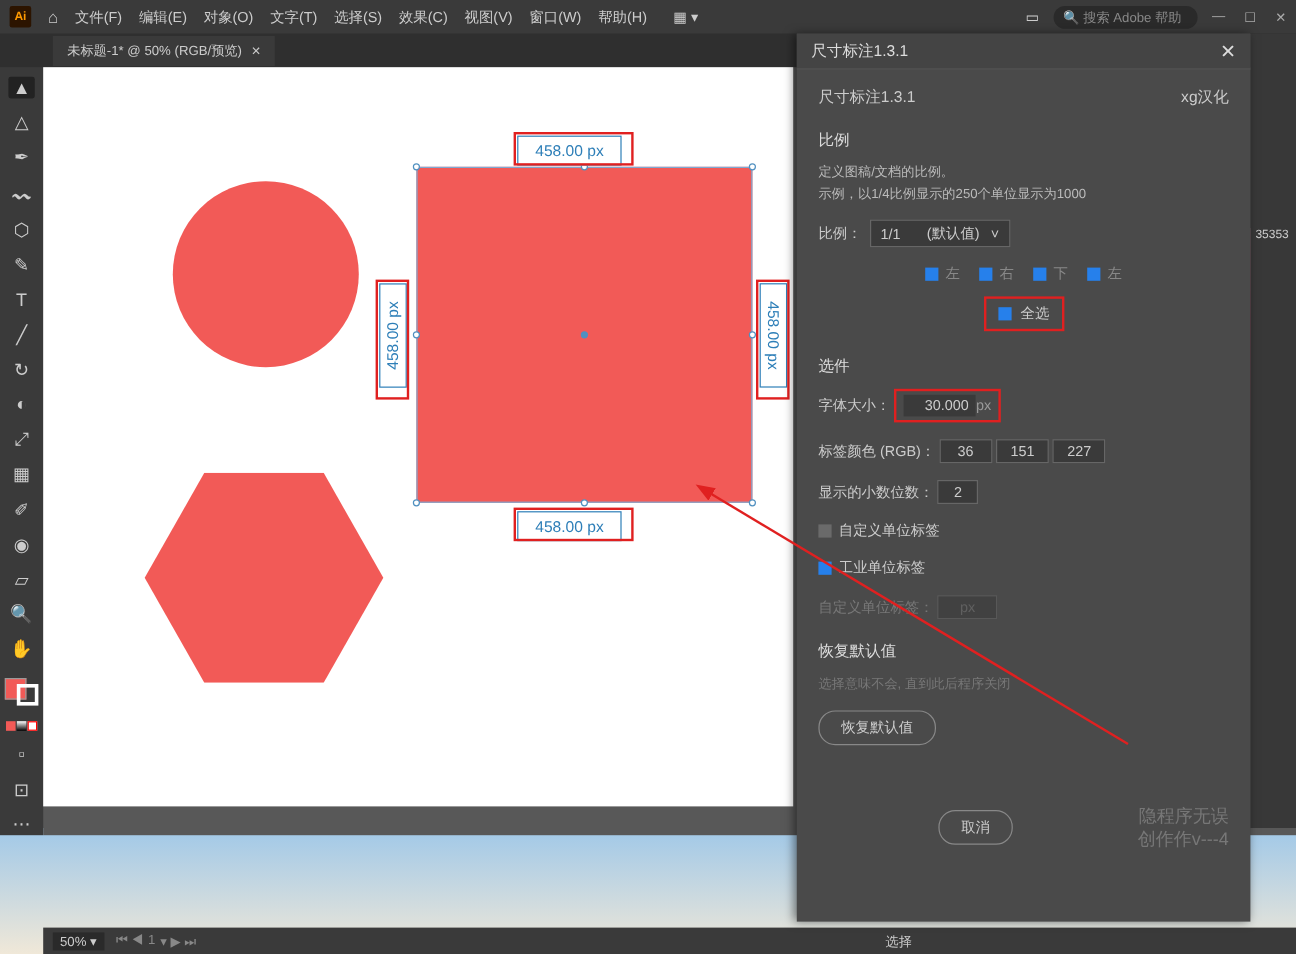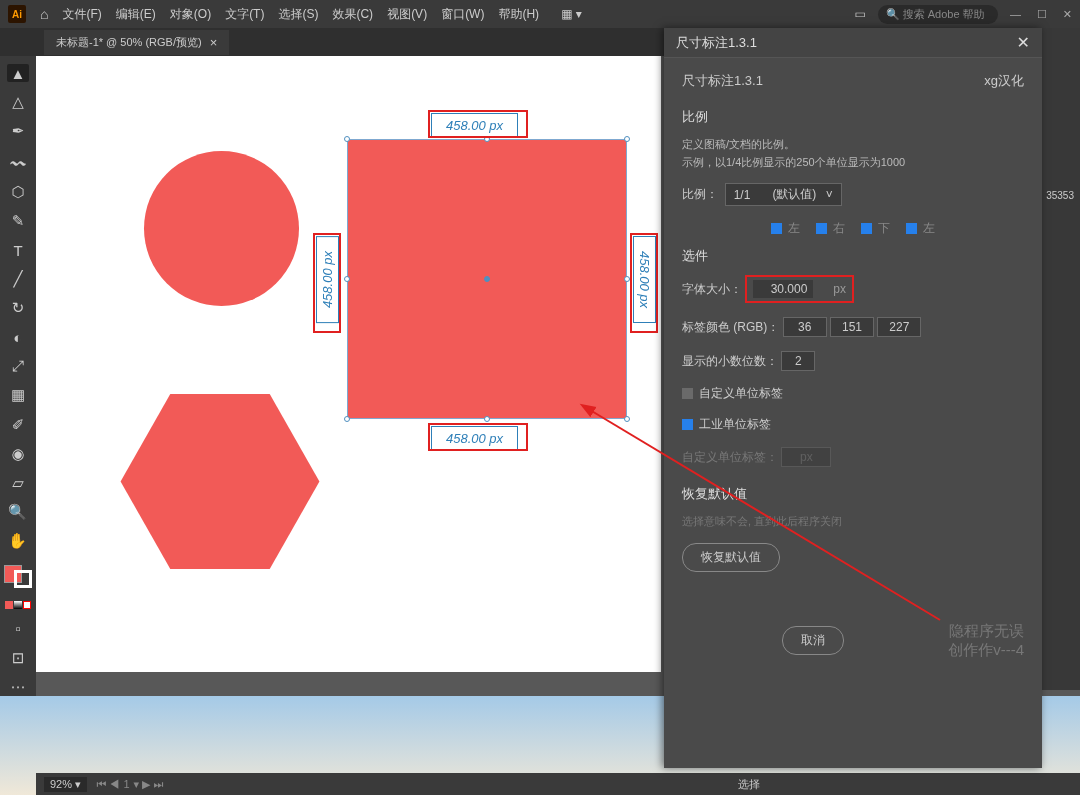--- a/index.html
+++ b/index.html
@@ -22,21 +22,21 @@
 .stroke-sw { position: absolute; width: 18px; height: 18px; border: 3px solid #fff; background: transparent; bottom: 0; right: 0; }
 .color-modes { display: flex; gap: 1px; margin-top: 2px; }
 .color-modes div { width: 8px; height: 8px; }
 .canvas-wrap { flex: 1; background: #585858; position: relative; }
 .canvas { position: absolute; left: 0; top: 0; width: 625px; height: 616px; background: #fff; }
 .circle-shape { position: absolute; left: 108px; top: 95px; width: 155px; height: 155px; border-radius: 50%; background: #f25a57; }
 .hex-shape { position: absolute; left: 84px; top: 338px; width: 200px; height: 175px; }
 .hex-svg { width: 100%; height: 100%; }
 .rect-shape { position: absolute; left: 311px; top: 83px; width: 280px; height: 280px; background: #f25a57; border: 1px solid #7fa8d0; }
 .sel-handle { position: absolute; width: 6px; height: 6px; background: #fff; border: 1px solid #5090c0; border-radius: 50%; }
-.dim-label { position: absolute; border: 1px solid #2e7fb8; background: #fff; color: #2e7fb8; font-size: 13px; padding: 4px 14px; font-style: italic; }
+.dim-label { position: absolute; border: 1px solid #2e7fb8; background: #fff; color: #2e7fb8; font-size: 13px; padding: 4px 14px; }
 .dim-label.vert { writing-mode: vertical-rl; padding: 14px 3px; }
 .highlight-box { position: absolute; border: 2px solid #e02020; pointer-events: none; }
 .canvas-bottom { position: absolute; bottom: 0; left: 36px; right: 0; height: 22px; background: #3a3a3a; display: flex; align-items: center; gap: 10px; font-size: 11px; color: #ccc; padding-left: 8px; }
 .zoom-sel { background: #2a2a2a; padding: 1px 6px; }
 .nav-arrows { display: flex; gap: 4px; color: #888; }
 .sel-label { margin-left: auto; margin-right: 320px; }
 .panel { position: absolute; right: 38px; top: 28px; width: 378px; height: 740px; background: #4a4a4a; box-shadow: -2px 0 8px rgba(0,0,0,0.5); z-index: 10; }
 .panel-header { height: 30px; display: flex; align-items: center; justify-content: space-between; padding: 0 12px; font-size: 13px; color: #ddd; border-bottom: 1px solid #555; background: #444; }
 .panel-close { font-size: 16px; cursor: pointer; }
 .panel-body { padding: 14px 18px; font-size: 12px; color: #ccc; }
@@ -44,21 +44,21 @@
 .panel-title-row { display: flex; justify-content: space-between; margin-bottom: 18px; font-size: 13px; }
 .section-h { color: #ddd; font-size: 13px; margin-bottom: 10px; margin-top: 8px; font-family: Liberation Mono, monospace; }
 .desc { color: #bbb; font-size: 11px; line-height: 1.6; margin-bottom: 12px; }
 .dropdown { background: #3a3a3a; border: 1px solid #666; padding: 2px 8px; font-size: 12px; color: #ccc; display: inline-flex; align-items: center; gap: 6px; }
 .chk-row { display: flex; gap: 16px; margin-bottom: 10px; color: #888; font-size: 12px; justify-content: center; }
 .chk { width: 11px; height: 11px; background: #6a6a6a; display: inline-block; vertical-align: middle; margin-right: 3px; }
 .chk.on { background: #2680eb; }
 .chk-label { display: inline-flex; align-items: center; gap: 3px; }
 .allsel-box { border: 2px solid #e02020; padding: 4px 10px; display: inline-flex; align-items: center; gap: 5px; margin: 0 auto; }
 .input-num { background: #3a3a3a; border: none; color: #ccc; padding: 2px 6px; width: 60px; font-size: 12px; text-align: right; }
-.fontsize-box { border: 2px solid #e02020; padding: 3px 6px; display: inline-flex; align-items: center; gap: 20px; justify-content: center; }
+.fontsize-box { border: 2px solid #e02020; padding: 3px 6px; display: inline-flex; align-items: center; gap: 0; justify-content: center; }
 .small-num { background: #3a3a3a; border: 1px solid #666; color: #ccc; padding: 2px 6px; width: 44px; font-size: 12px; text-align: center; }
 .btn { background: #4a4a4a; border: 1px solid #888; border-radius: 14px; padding: 5px 18px; color: #ccc; font-size: 12px; cursor: pointer; }
 .right-strip { position: absolute; right: 0; top: 28px; width: 38px; height: 662px; background: #383838; z-index: 5; }
 .right-panel-bg { position: absolute; right: 38px; top: 56px; width: 50px; height: 634px; background: #3a3a3a; z-index: 2; }
 .color-picker { position: absolute; right: 38px; top: 190px; width: 48px; height: 210px; background: linear-gradient(135deg, #fff 0%, #ff0050 50%, #000 100%); z-index: 3; }
 .arrow-line { position: absolute; z-index: 20; pointer-events: none; }
 .faded { color: #777; }
 </style>
 </head>
 <body>
@@ -152,21 +152,21 @@
       <div class="dim-label vert" style="left:597px;top:180px">458.00 px</div>
       <div class="highlight-box" style="left:392px;top:54px;width:100px;height:28px"></div>
       <div class="highlight-box" style="left:392px;top:367px;width:100px;height:28px"></div>
       <div class="highlight-box" style="left:277px;top:177px;width:28px;height:100px"></div>
       <div class="highlight-box" style="left:594px;top:177px;width:28px;height:100px"></div>
     </div>
   </div>
 </div>
 
 <div class="canvas-bottom">
-  <span class="zoom-sel"><span>92%</span> ▾</span>
+  <span class="zoom-sel"><span>50%</span> ▾</span>
   <span class="nav-arrows">⏮ ◀ <span>1</span> ▾ ▶ ⏭</span>
   <span class="sel-label">选择</span>
 </div>
 
 <div class="right-strip"></div>
 <div class="right-panel-bg"></div>
 <div class="color-picker"></div>
 <div style="position:absolute;right:6px;top:190px;font-size:10px;color:#ccc;z-index:6">35353</div>
 
 <div class="panel">
@@ -203,20 +203,26 @@
           <span>右</span>
         </span>
       <span class="chk-label">
           <span class="chk on"></span>
           <span>下</span>
         </span>
       <span class="chk-label">
           <span class="chk on"></span>
           <span>左</span>
         </span>
+    </div>
+    <div style="text-align:center;margin-bottom:20px">
+      <span class="allsel-box">
+        <span class="chk on"></span>
+          <span>全选</span>
+      </span>
     </div>
 
     <div class="section-h">选件</div>
     <div class="panel-row">
       <span>字体大小：</span>&nbsp;
       <span class="fontsize-box">
         <input class="input-num" value="30.000" style="">
         <span style="color:#999">px</span>
       </span>
     </div>

